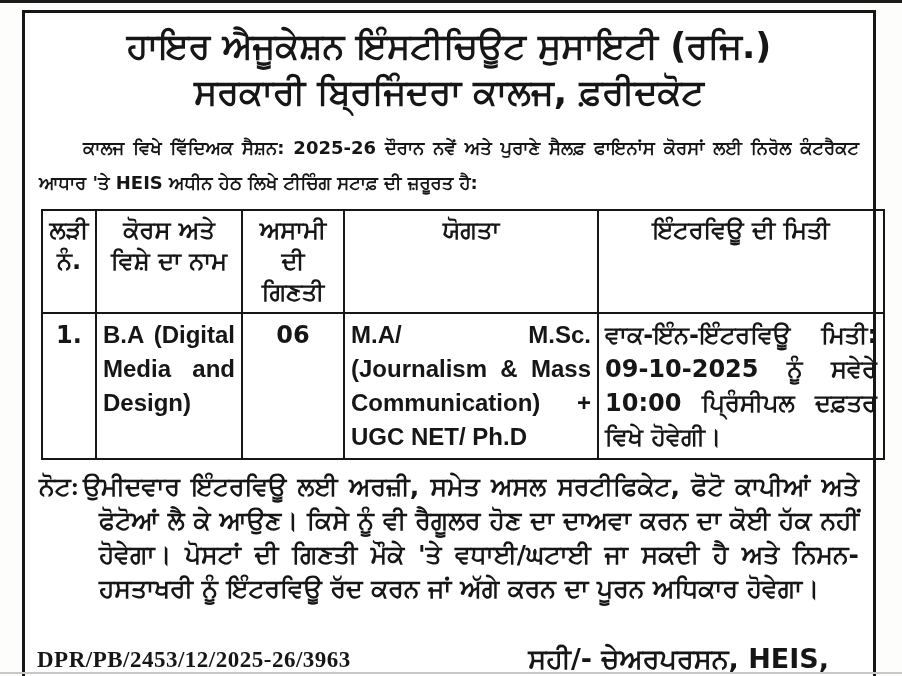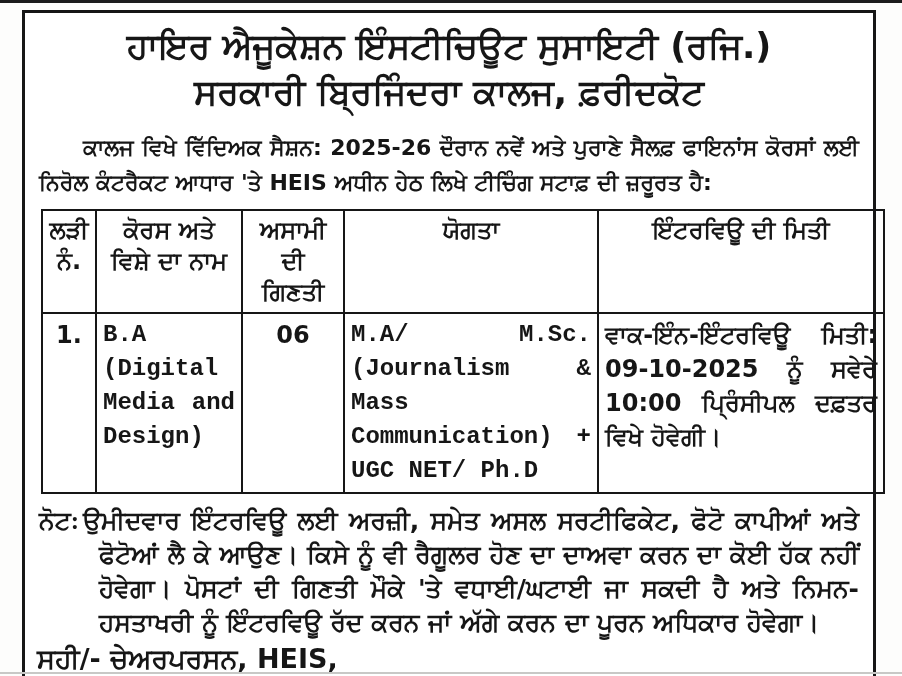--- a/index.html
+++ b/index.html
@@ -38,21 +38,21 @@
     padding: 10px 12px 8px 12px;
   }
   .heading { text-align: center; font-weight: 700; }
   .heading .h-line {
     font-size: 35px;
     line-height: 46px;
     letter-spacing: 0px;
   }
   .intro {
     margin: 15px 2px 0 2px;
-    font-size: 22px;
+    font-size: 18px;
     line-height: 35px;
     font-weight: 700;
     text-align: justify;
     text-indent: 44px;
   }
   table.vacancy {
     border-collapse: collapse;
     margin: 9px 0 0 4px;
     width: 842px;
     table-layout: fixed;
@@ -72,21 +72,21 @@
     height: 62px;
   }
   table.vacancy td {
     height: 100px;
     font-size: 24px;
     line-height: 34px;
     font-weight: 700;
   }
   td.c-center { text-align: center; }
   td.c-serif {
-    font-family: Liberation Mono, monospace;
+    font-family: Liberation Sans, sans-serif;
     font-size: 25px;
     font-weight: 400;
     text-align: justify;
     line-height: 34px;
   }
   td.c-pa { text-align: justify; }
   .note {
     margin: 10px 2px 0 2px;
     font-size: 25px;
     line-height: 34px;
@@ -157,20 +157,21 @@
           <td class="c-center">06</td>
           <td class="c-serif">M.A/ M.Sc. (Journalism &amp; Mass Communication) + UGC NET/ Ph.D</td>
           <td class="c-pa">ਵਾਕ-ਇੰਨ-ਇੰਟਰਵਿਊ ਮਿਤੀ: 09-10-2025 ਨੂੰ ਸਵੇਰੇ 10:00 ਪ੍ਰਿੰਸੀਪਲ ਦਫ਼ਤਰ ਵਿਖੇ ਹੋਵੇਗੀ।</td>
         </tr>
       </tbody>
     </table>
 
     <p class="note"><span class="note-label">ਨੋਟ:</span><span>ਉਮੀਦਵਾਰ ਇੰਟਰਵਿਊ ਲਈ ਅਰਜ਼ੀ, ਸਮੇਤ ਅਸਲ ਸਰਟੀਫਿਕੇਟ, ਫੋਟੋ ਕਾਪੀਆਂ ਅਤੇ ਫੋਟੋਆਂ ਲੈ ਕੇ ਆਉਣ। ਕਿਸੇ ਨੂੰ ਵੀ ਰੈਗੂਲਰ ਹੋਣ ਦਾ ਦਾਅਵਾ ਕਰਨ ਦਾ ਕੋਈ ਹੱਕ ਨਹੀਂ ਹੋਵੇਗਾ। ਪੋਸਟਾਂ ਦੀ ਗਿਣਤੀ ਮੌਕੇ 'ਤੇ ਵਧਾਈ/ਘਟਾਈ ਜਾ ਸਕਦੀ ਹੈ ਅਤੇ ਨਿਮਨ-ਹਸਤਾਖਰੀ ਨੂੰ ਇੰਟਰਵਿਊ ਰੱਦ ਕਰਨ ਜਾਂ ਅੱਗੇ ਕਰਨ ਦਾ ਪੂਰਨ ਅਧਿਕਾਰ ਹੋਵੇਗਾ।</span></p>
 
     <div class="bottom-block">
+      <div class="reference">DPR/PB/2453/12/2025-26/3963</div>
       <div class="signature">
         <div class="sig-line1">ਸਹੀ/- ਚੇਅਰਪਰਸਨ, HEIS,</div>
       </div>
     </div>
 
   </div>
 
   <div class="bottom-rule"></div>
 </div>
 

